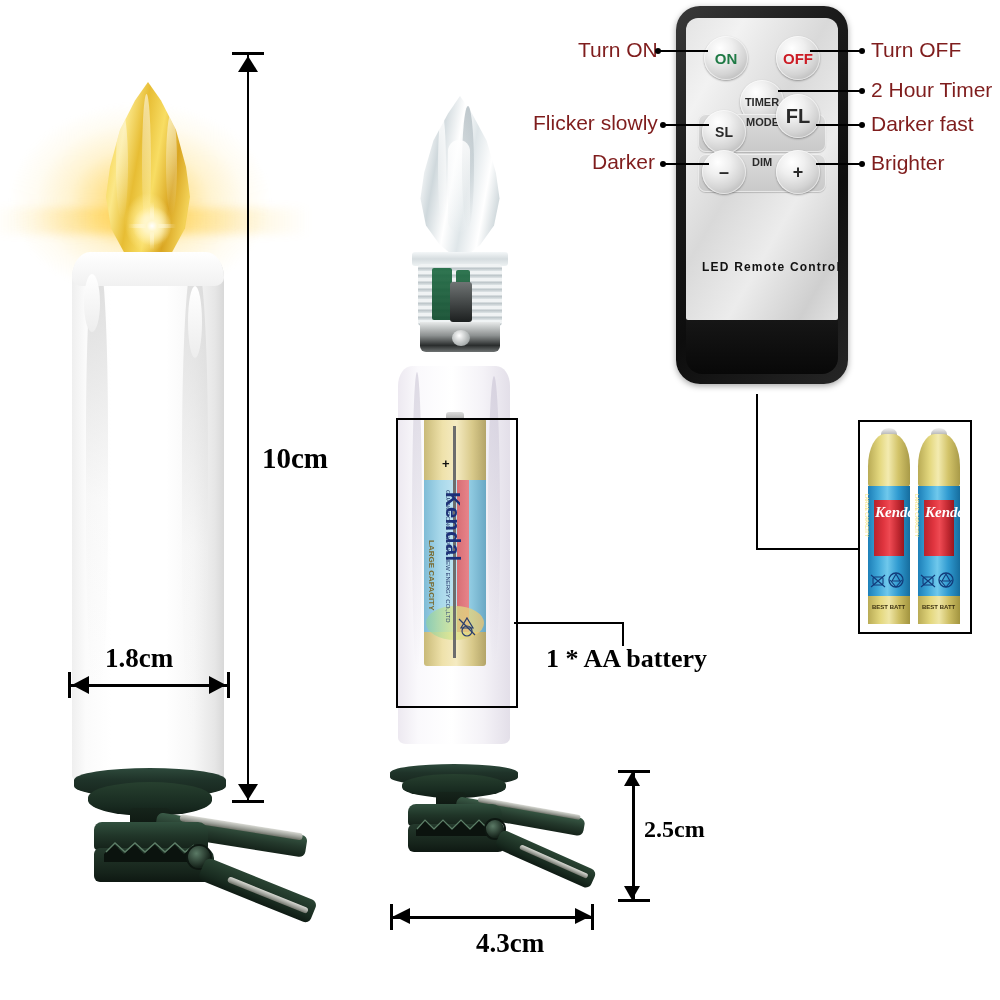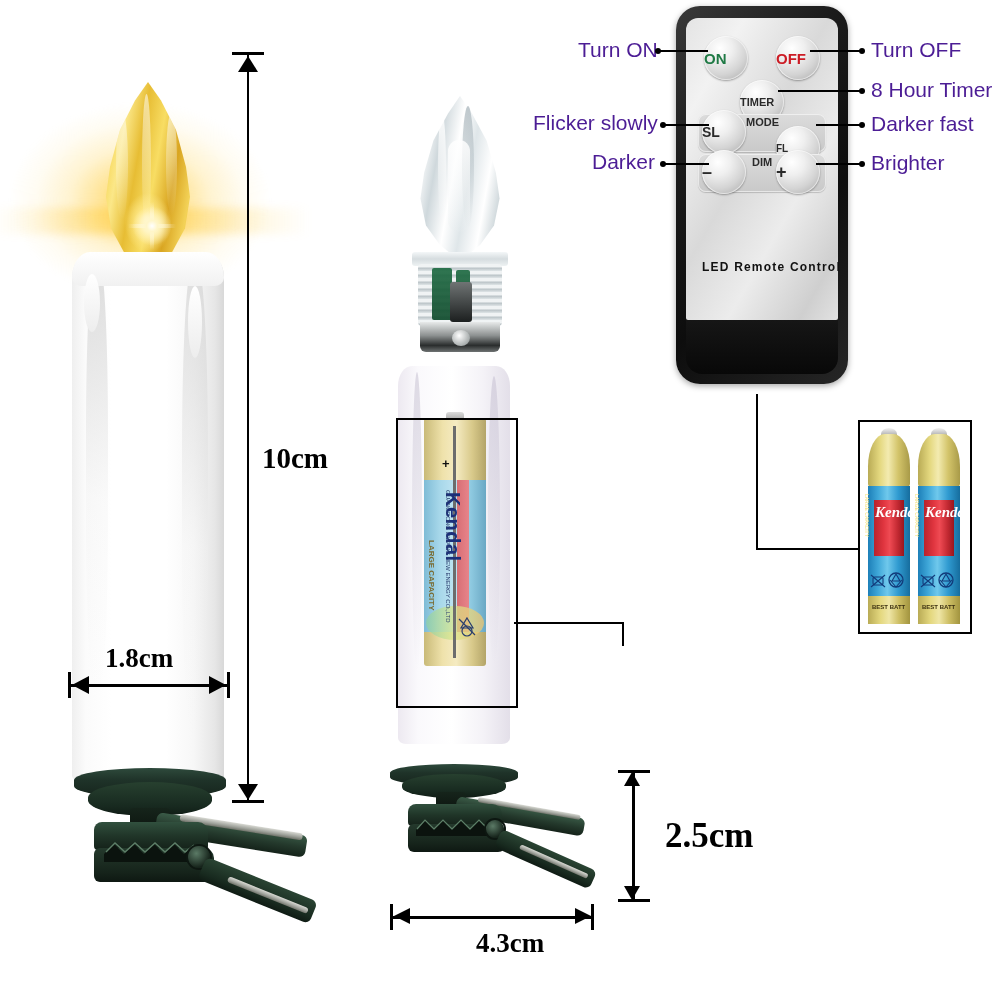--- a/index.html
+++ b/index.html
@@ -150,32 +150,32 @@
     background:linear-gradient(120deg,#e4e4e4 0%, #f2f2f2 18%, #d9d9d9 44%, #ececec 66%, #cfcfcf 88%, #e2e2e2 100%);
   }
   .remoteChin{
     position:absolute;left:10px;top:314px;width:152px;height:54px;border-radius:0 0 16px 16px;
     background:linear-gradient(180deg,#161616,#080808);
   }
   .btn{
     position:absolute;border-radius:50%;
     background:radial-gradient(circle at 36% 28%, #ffffff 0%, #efefef 30%, #d4d4d4 62%, #b7b7b7 86%, #cfcfcf 100%);
     box-shadow:0 1px 2px rgba(0,0,0,.35), inset 0 0 0 1px rgba(255,255,255,.55);
-    display:flex;align-items:center;justify-content:flex-start;
+    display:flex;align-items:center;justify-content:center;
     font-family:"Liberation Sans",sans-serif;font-weight:bold;
   }
   .group{
     position:absolute;border-radius:8px;
     background:linear-gradient(180deg,#dcdcdc,#c9c9c9);
     box-shadow:inset 0 0 0 1px rgba(255,255,255,.55), 0 1px 1px rgba(0,0,0,.18);
   }
   .grpLabel{position:absolute;font-family:"Liberation Sans",sans-serif;font-weight:bold;color:#2a2a2a;}
   .brandText{position:absolute;font-family:"Liberation Sans",sans-serif;font-weight:bold;color:#111;letter-spacing:1.2px;}
 
-  .calloutLbl{position:absolute;font-family:"Liberation Sans",sans-serif;color:#4c1d95;white-space:nowrap;}
+  .calloutLbl{position:absolute;font-family:"Liberation Sans",sans-serif;color:#7f1d1d;white-space:nowrap;}
   .dimLbl{position:absolute;font-family:"Liberation Serif",serif;font-weight:bold;color:#000;white-space:nowrap;}
   .boxLine{position:absolute;border:2px solid #000;}
 </style>
 </head>
 <body>
 
 <div id="stage">
 
   <div id="mainCandle" class="abs">
     <div class="glow"></div>
@@ -270,20 +270,21 @@
           <path d="M5 5 L21 21" stroke="#2a3e6e" stroke-width="1.2"></path>
         </svg>
       </div>
     </div>
     <div class="battNub" style="left:48px;top:46px;width:18px;height:8px;"></div>
   </div>
 
   <div class="boxLine" style="left:396px;top:418px;width:118px;height:286px;"></div>
   <div class="abs hline" style="left:514px;top:622px;width:110px;height:2px;"></div>
   <div class="abs vline" style="left:622px;top:622px;height:24px;width:2px;"></div>
+  <span class="dimLbl abs" style="left:546px;top:644px;font-size:26px;">1 * AA battery</span>
 
   <div class="clipWrap" style="left:384px;top:762px;width:230px;height:150px;">
     <div class="clipDisc" style="left:6px;top:2px;width:128px;height:22px;"></div>
     <div class="clipDisc2" style="left:18px;top:12px;width:104px;height:24px;"></div>
     <div class="clipNeck" style="left:52px;top:30px;width:30px;height:16px;"></div>
 
     <div class="clipHandleTop" style="left:72px;top:34px;width:130px;height:18px;transform:rotate(10deg);transform-origin:left center;"></div>
     <div class="clipMetal" style="left:94px;top:35px;width:104px;height:5px;transform:rotate(10deg);transform-origin:left center;"></div>
 
     <div class="clipJawTop" style="left:24px;top:42px;width:94px;height:22px;"></div>
@@ -300,21 +301,21 @@
     <div class="clipHandleBot" style="left:114px;top:66px;width:104px;height:20px;transform:rotate(24deg);transform-origin:left center;"></div>
     <div class="clipMetal" style="left:136px;top:82px;width:74px;height:5px;transform:rotate(24deg);transform-origin:left center;"></div>
   </div>
 
   <div class="abs">
     <div class="abs vline" style="left:632px;top:770px;height:132px;width:3px;"></div>
     <div class="abs hline" style="left:618px;top:770px;width:32px;height:3px;"></div>
     <div class="abs hline" style="left:618px;top:899px;width:32px;height:3px;"></div>
     <div class="abs" style="left:624px;top:772px;width:0;height:0;border-left:8px solid transparent;border-right:8px solid transparent;border-bottom:14px solid #000;"></div>
     <div class="abs" style="left:624px;top:886px;width:0;height:0;border-left:8px solid transparent;border-right:8px solid transparent;border-top:14px solid #000;"></div>
-    <span class="dimLbl" style="left:665px;top:816px;font-size:35px;">2.5cm</span>
+    <span class="dimLbl" style="left:644px;top:816px;font-size:24px;">2.5cm</span>
   </div>
 
   <div class="abs">
     <div class="abs hline" style="left:392px;top:916px;width:200px;height:3px;"></div>
     <div class="abs vline" style="left:390px;top:904px;height:26px;width:3px;"></div>
     <div class="abs vline" style="left:591px;top:904px;height:26px;width:3px;"></div>
     <div class="abs" style="left:394px;top:908px;width:0;height:0;border-top:8px solid transparent;border-bottom:8px solid transparent;border-right:16px solid #000;"></div>
     <div class="abs" style="left:575px;top:908px;width:0;height:0;border-top:8px solid transparent;border-bottom:8px solid transparent;border-left:16px solid #000;"></div>
     <span class="dimLbl" style="left:476px;top:928px;font-size:27px;">4.3cm</span>
   </div>
@@ -332,21 +333,21 @@
     </div>
     <div class="btn" style="left:64px;top:74px;width:44px;height:44px;font-size:11px;color:#2a2a2a;">
       <span>TIMER</span>
     </div>
 
     <div class="group" style="left:22px;top:108px;width:128px;height:38px;"></div>
     <span class="grpLabel" style="left:70px;top:110px;font-size:11px;">MODE</span>
     <div class="btn" style="left:26px;top:104px;width:44px;height:44px;font-size:14px;color:#2a2a2a;">
       <span>SL</span>
     </div>
-    <div class="btn" style="left:100px;top:120px;width:44px;height:44px;font-size:10px;color:#2a2a2a;">
+    <div class="btn" style="left:100px;top:88px;width:44px;height:44px;font-size:20px;color:#2a2a2a;">
       <span>FL</span>
     </div>
 
     <div class="group" style="left:22px;top:148px;width:128px;height:38px;"></div>
     <span class="grpLabel" style="left:76px;top:150px;font-size:11px;">DIM</span>
     <div class="btn" style="left:26px;top:144px;width:44px;height:44px;font-size:18px;color:#2a2a2a;">
       <span>–</span>
     </div>
     <div class="btn" style="left:100px;top:144px;width:44px;height:44px;font-size:18px;color:#2a2a2a;">
       <span>+</span>
@@ -366,21 +367,21 @@
   <span class="calloutLbl" style="left:592px;top:150px;font-size:21px;">Darker</span>
   <div class="abs hline" style="left:665px;top:163px;width:44px;"></div>
   <div class="abs dot" style="left:660px;top:161px;"></div>
 
   <div class="abs hline" style="left:810px;top:50px;width:52px;"></div>
   <div class="abs dot" style="left:859px;top:48px;"></div>
   <span class="calloutLbl" style="left:871px;top:38px;font-size:21px;">Turn OFF</span>
 
   <div class="abs hline" style="left:778px;top:90px;width:84px;"></div>
   <div class="abs dot" style="left:859px;top:88px;"></div>
-  <span class="calloutLbl" style="left:871px;top:78px;font-size:21px;">8 Hour Timer</span>
+  <span class="calloutLbl" style="left:871px;top:78px;font-size:21px;">2 Hour Timer</span>
 
   <div class="abs hline" style="left:816px;top:124px;width:46px;"></div>
   <div class="abs dot" style="left:859px;top:122px;"></div>
   <span class="calloutLbl" style="left:871px;top:112px;font-size:21px;">Darker fast</span>
 
   <div class="abs hline" style="left:816px;top:163px;width:46px;"></div>
   <div class="abs dot" style="left:859px;top:161px;"></div>
   <span class="calloutLbl" style="left:871px;top:151px;font-size:21px;">Brighter</span>
 
   <div class="abs" style="left:756px;top:394px;width:2px;height:156px;background:#000;"></div>

